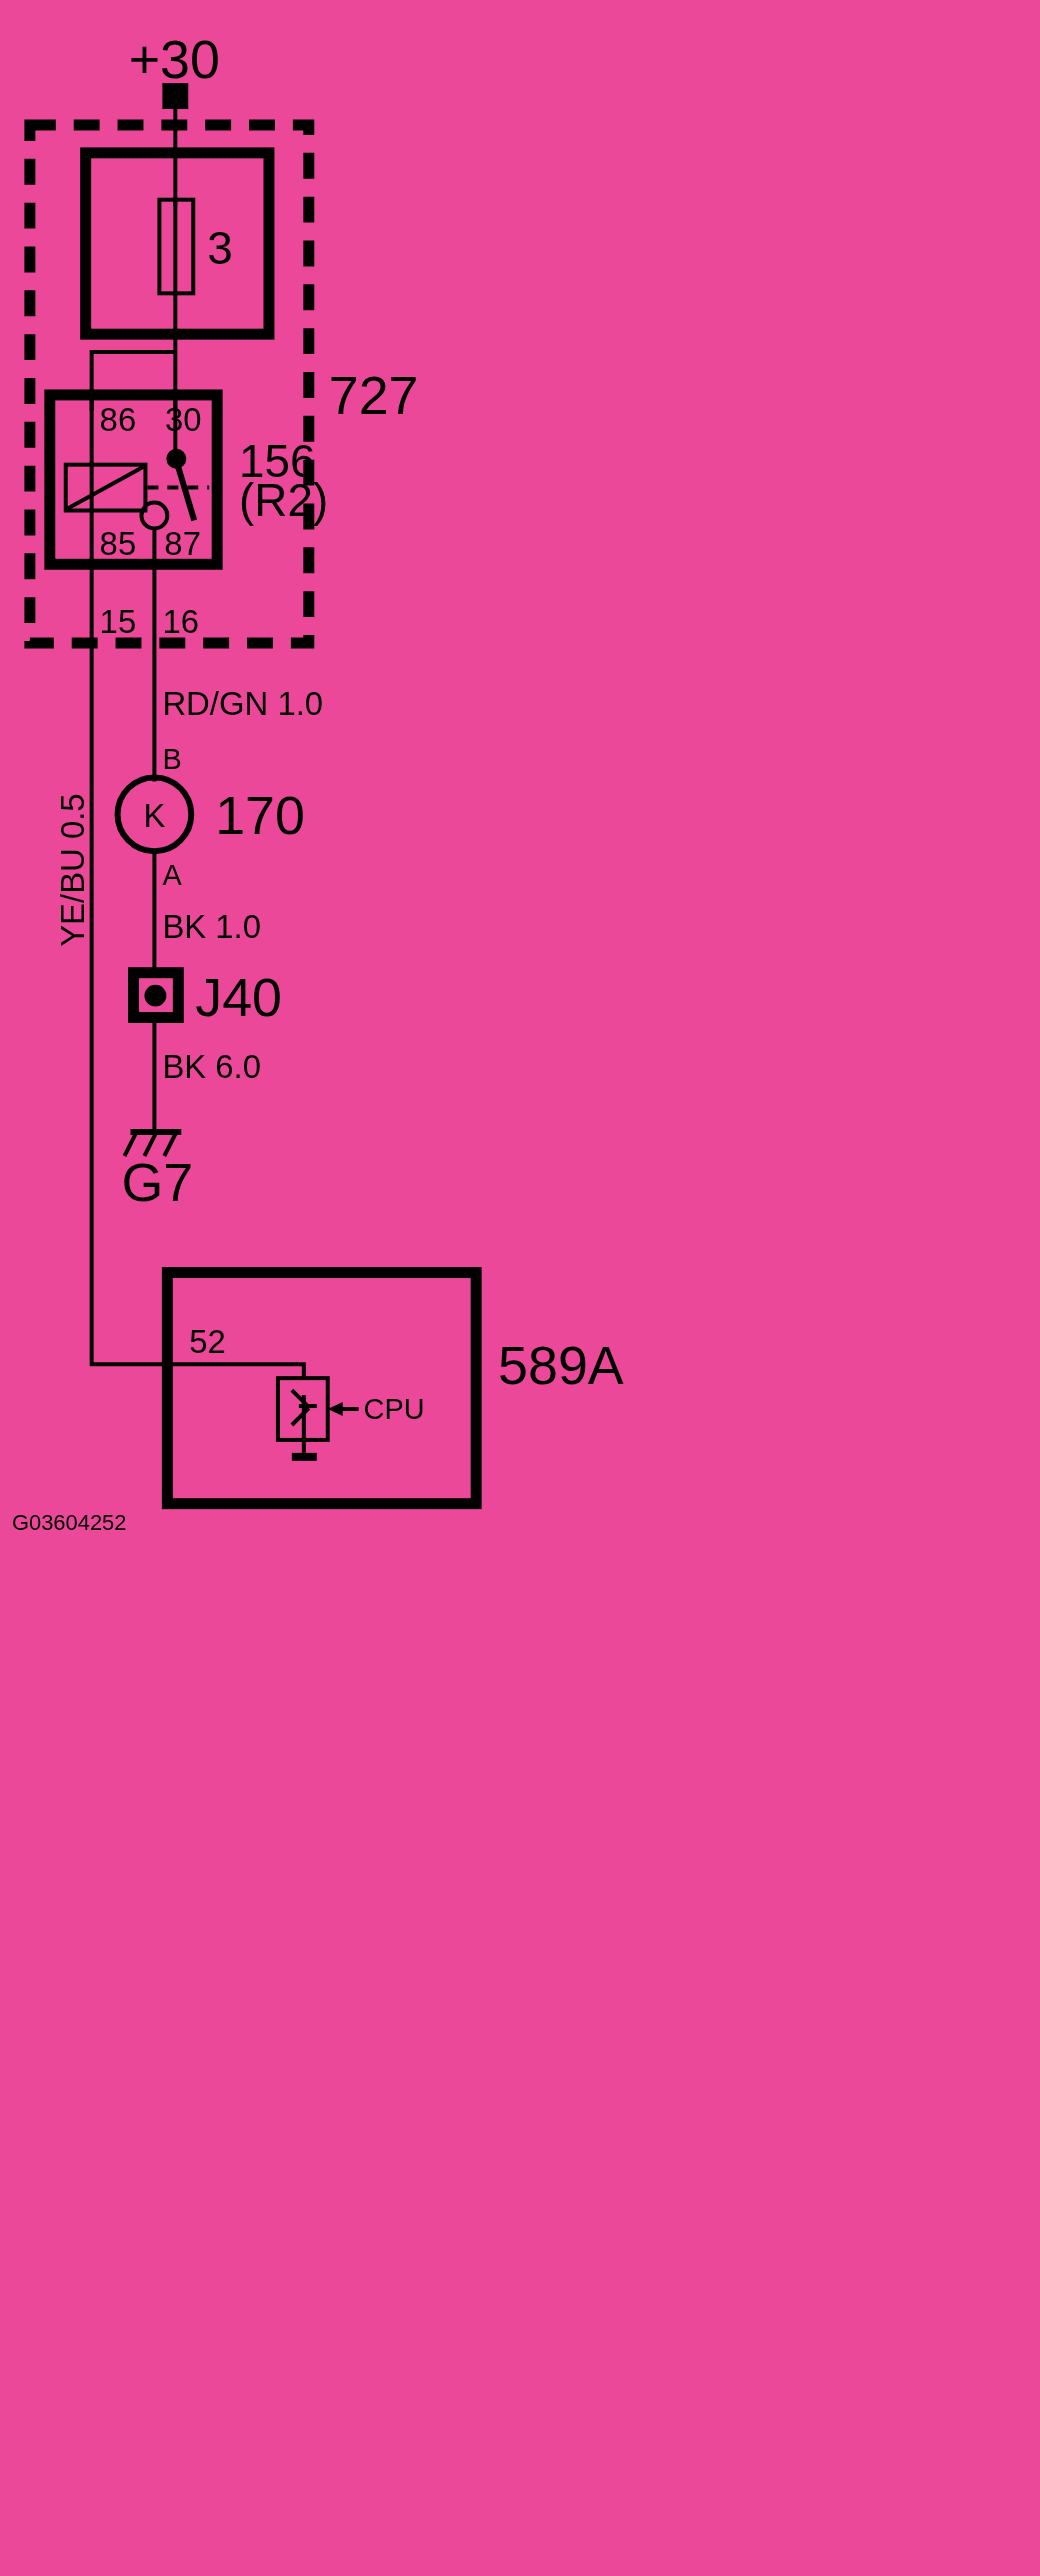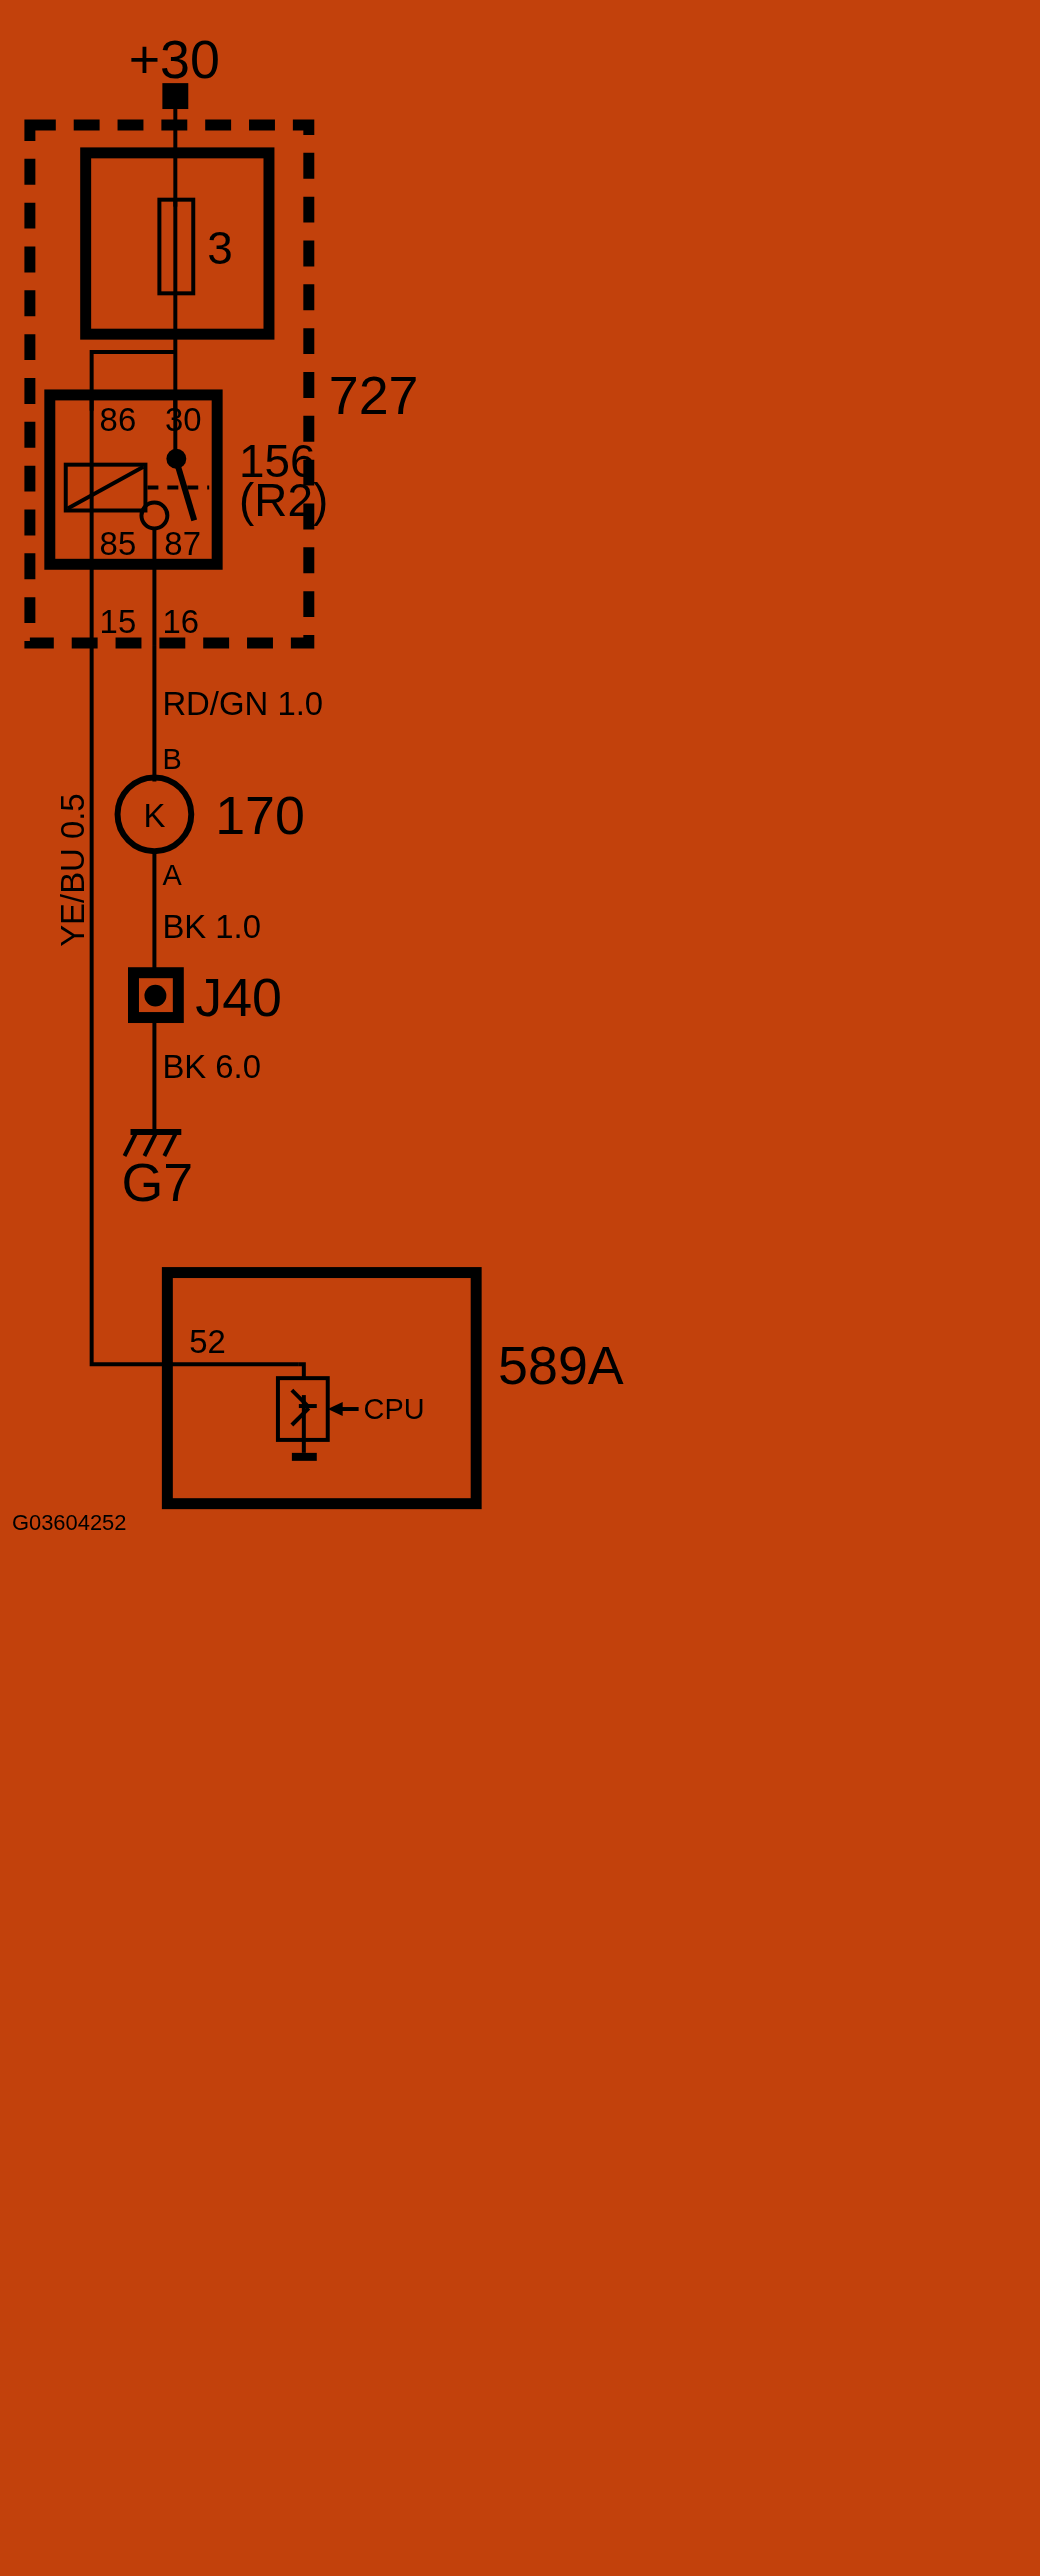--- a/index.html
+++ b/index.html
@@ -8,21 +8,21 @@
     background: #ffffff;
   }
   body {
     font-family: "Liberation Sans", sans-serif;
     color: #000000;
   }
   #diagram-root {
     position: relative;
     width: 1040px;
     height: 2576px;
-    background: #c2410c;
+    background: #ec4899;
     overflow: hidden;
   }
   #wiring-svg {
     position: absolute;
     left: 0;
     top: 0;
     width: 1040px;
     height: 2576px;
   }
   .lbl {

